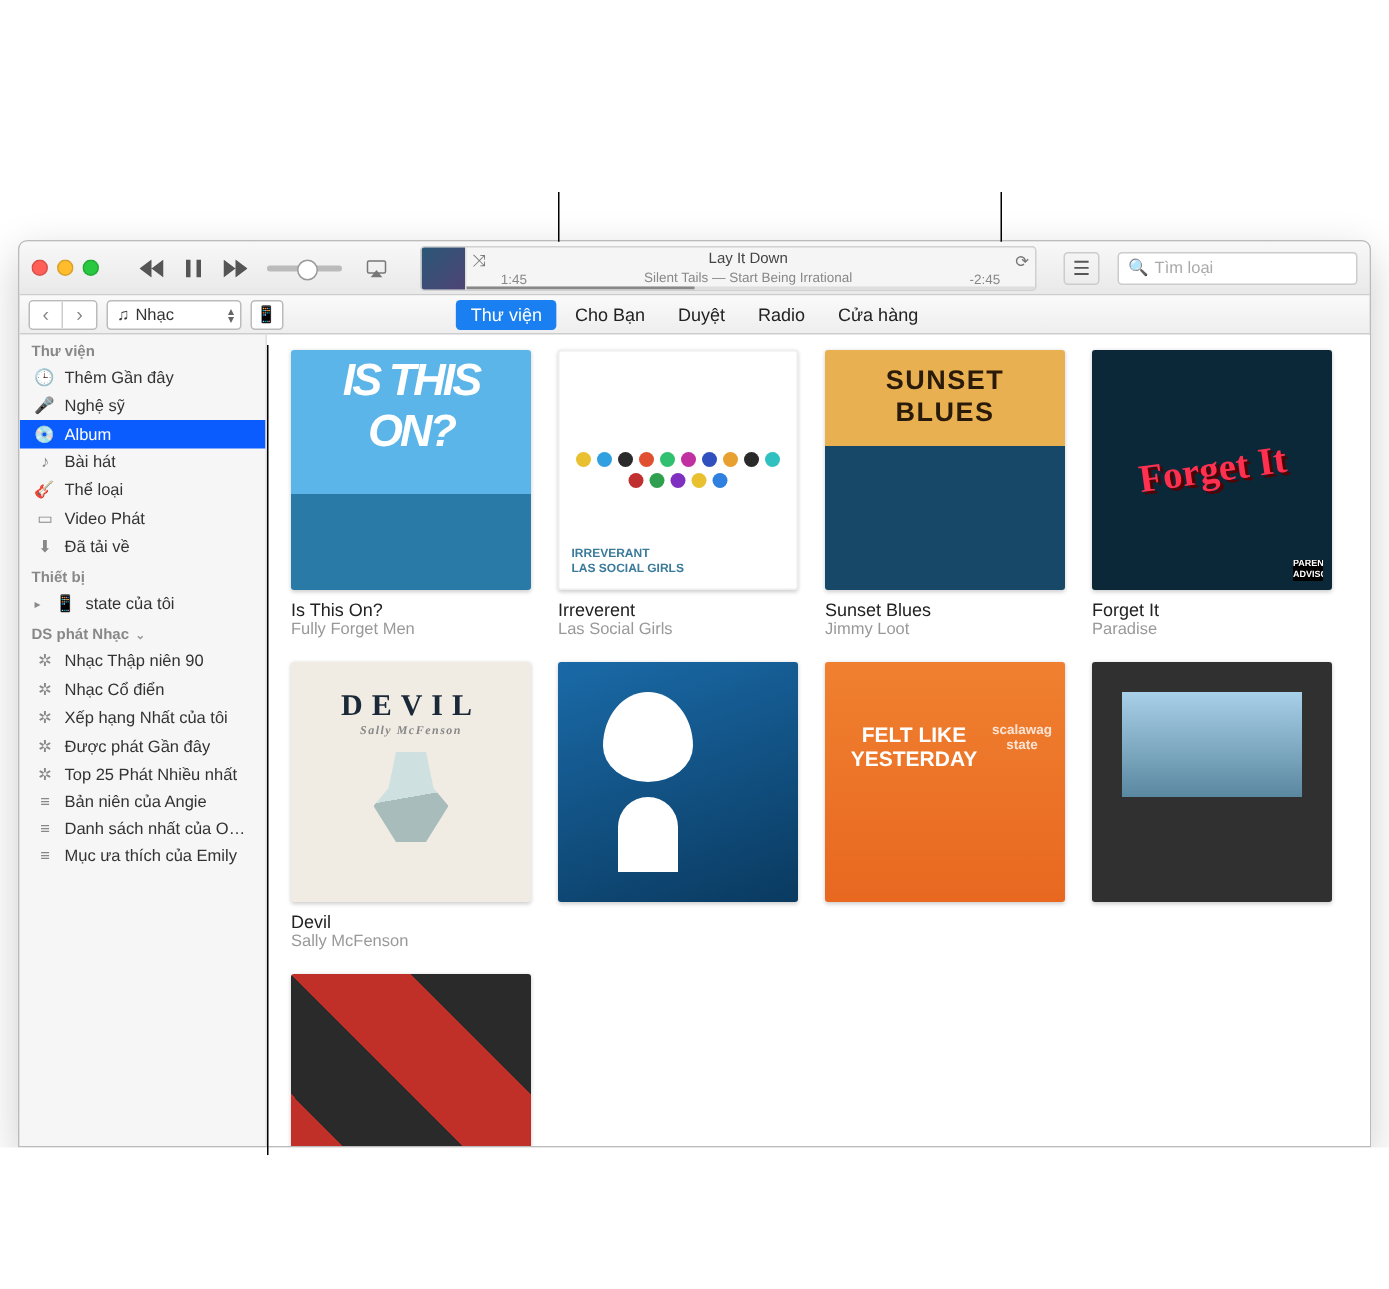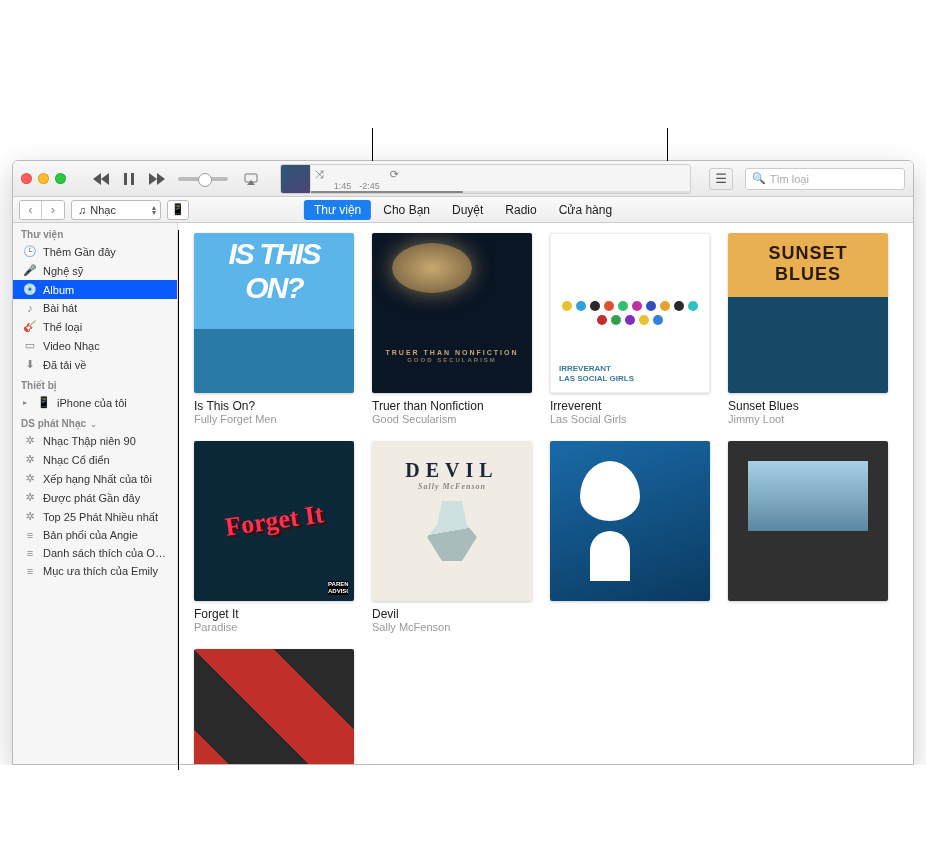--- a/index.html
+++ b/index.html
@@ -132,20 +132,24 @@
             <rect x="1" y="1" width="12" height="8" rx="1" fill="none" stroke="#777" stroke-width="1"></rect>
             <path d="M7 7 L11 12 H3 Z" fill="#777"></path>
           </svg>
         </div>
     </div>
 
     <div class="nowplaying">
       <div class="np-art"></div>
       <div class="np-shuffle">⤨</div>
       <div class="np-time-l">1:45</div>
+      <div class="np-center">
+        <div>Lay It Down</div>
+        <div class="np-artist">Silent Tails — Start Being Irrational</div>
+      </div>
       <div class="np-time-r">-2:45</div>
       <div class="np-repeat">⟳</div>
       <div class="np-progress">
           <div class="np-progress-fill"></div>
         </div>
     </div>
 
     <div class="listbtn">☰</div>
     <div class="search">
       <span>🔍</span>
@@ -193,33 +197,33 @@
           <div class="sb-item">
             <span class="ic">♪</span>
             <span class="txt">Bài hát</span>
           </div>
           <div class="sb-item">
             <span class="ic">🎸</span>
             <span class="txt">Thể loại</span>
           </div>
           <div class="sb-item">
             <span class="ic">▭</span>
-            <span class="txt">Video Nhạc</span>
+            <span class="txt">Video Phát</span>
           </div>
           <div class="sb-item">
             <span class="ic">⬇</span>
             <span class="txt">Đã tải về</span>
           </div>
         </div>
       <div class="sb-head">Thiết bị</div>
       <div id="sb-dev">
           <div class="sb-item">
             <span style="font-size: 8px; color: rgb(136, 136, 136); width: 8px;">▸</span>
             <span class="ic">📱</span>
-            <span class="txt">iPhone của tôi</span>
+            <span class="txt">state của tôi</span>
           </div>
         </div>
       <div class="sb-head">
         <span>DS phát Nhạc</span><span class="disclosure"> ⌄</span>
       </div>
       <div id="sb-pl">
           <div class="sb-item">
             <span class="ic">✲</span>
             <span class="txt">Nhạc Thập niên 90</span>
           </div>
@@ -234,46 +238,39 @@
           <div class="sb-item">
             <span class="ic">✲</span>
             <span class="txt">Được phát Gần đây</span>
           </div>
           <div class="sb-item">
             <span class="ic">✲</span>
             <span class="txt">Top 25 Phát Nhiều nhất</span>
           </div>
           <div class="sb-item">
             <span class="ic">≡</span>
-            <span class="txt">Bản phối của Angie</span>
+            <span class="txt">Bản niên của Angie</span>
           </div>
           <div class="sb-item">
             <span class="ic">≡</span>
-            <span class="txt">Danh sách thích của O…</span>
+            <span class="txt">Danh sách nhất của O…</span>
           </div>
           <div class="sb-item">
             <span class="ic">≡</span>
             <span class="txt">Mục ưa thích của Emily</span>
           </div>
         </div>
     </div>
 
     <div class="content">
       <div class="grid" id="grid">
           <div class="album">
             <div class="cover cv1">IS THIS ON?</div>
             <div class="atitle">Is This On?</div>
             <div class="aartist">Fully Forget Men</div>
-          </div>
-          <div class="album">
-            <div class="cover cv2">
-              <div style="position: absolute; bottom: 30px; left: 0px; right: 0px; font-size: 7px; letter-spacing: 2px; color: rgb(200, 168, 112); text-align: center;">TRUER THAN NONFICTION<br><span style="font-size:6px;color:#8a7850;">GOOD SECULARISM</span></div>
-            </div>
-            <div class="atitle">Truer than Nonfiction</div>
-            <div class="aartist">Good Secularism</div>
           </div>
           <div class="album">
             <div class="cover cv4">
               <div class="dots">
                 <span style="background: rgb(232, 192, 48);"></span>
                 <span style="background: rgb(48, 160, 224);"></span>
                 <span style="background: rgb(42, 42, 42);"></span>
                 <span style="background: rgb(224, 80, 48);"></span>
                 <span style="background: rgb(48, 192, 112);"></span>
                 <span style="background: rgb(192, 48, 160);"></span>
@@ -313,20 +310,28 @@
             </div>
             <div class="atitle">Devil</div>
             <div class="aartist">Sally McFenson</div>
           </div>
           <div class="album">
             <div class="cover cv8"></div>
             <div class="atitle"></div>
             <div class="aartist"></div>
           </div>
           <div class="album">
+            <div class="cover cv9">
+              <div style="font-weight:900;font-size:14px;">FELT LIKE YESTERDAY</div>
+              <div style="font-size:9px;opacity:0.8;">scalawag state</div>
+            </div>
+            <div class="atitle"></div>
+            <div class="aartist"></div>
+          </div>
+          <div class="album">
             <div class="cover cv10"></div>
             <div class="atitle"></div>
             <div class="aartist"></div>
           </div>
           <div class="album">
             <div class="cover cv11"></div>
             <div class="atitle"></div>
             <div class="aartist"></div>
           </div>
         </div>

